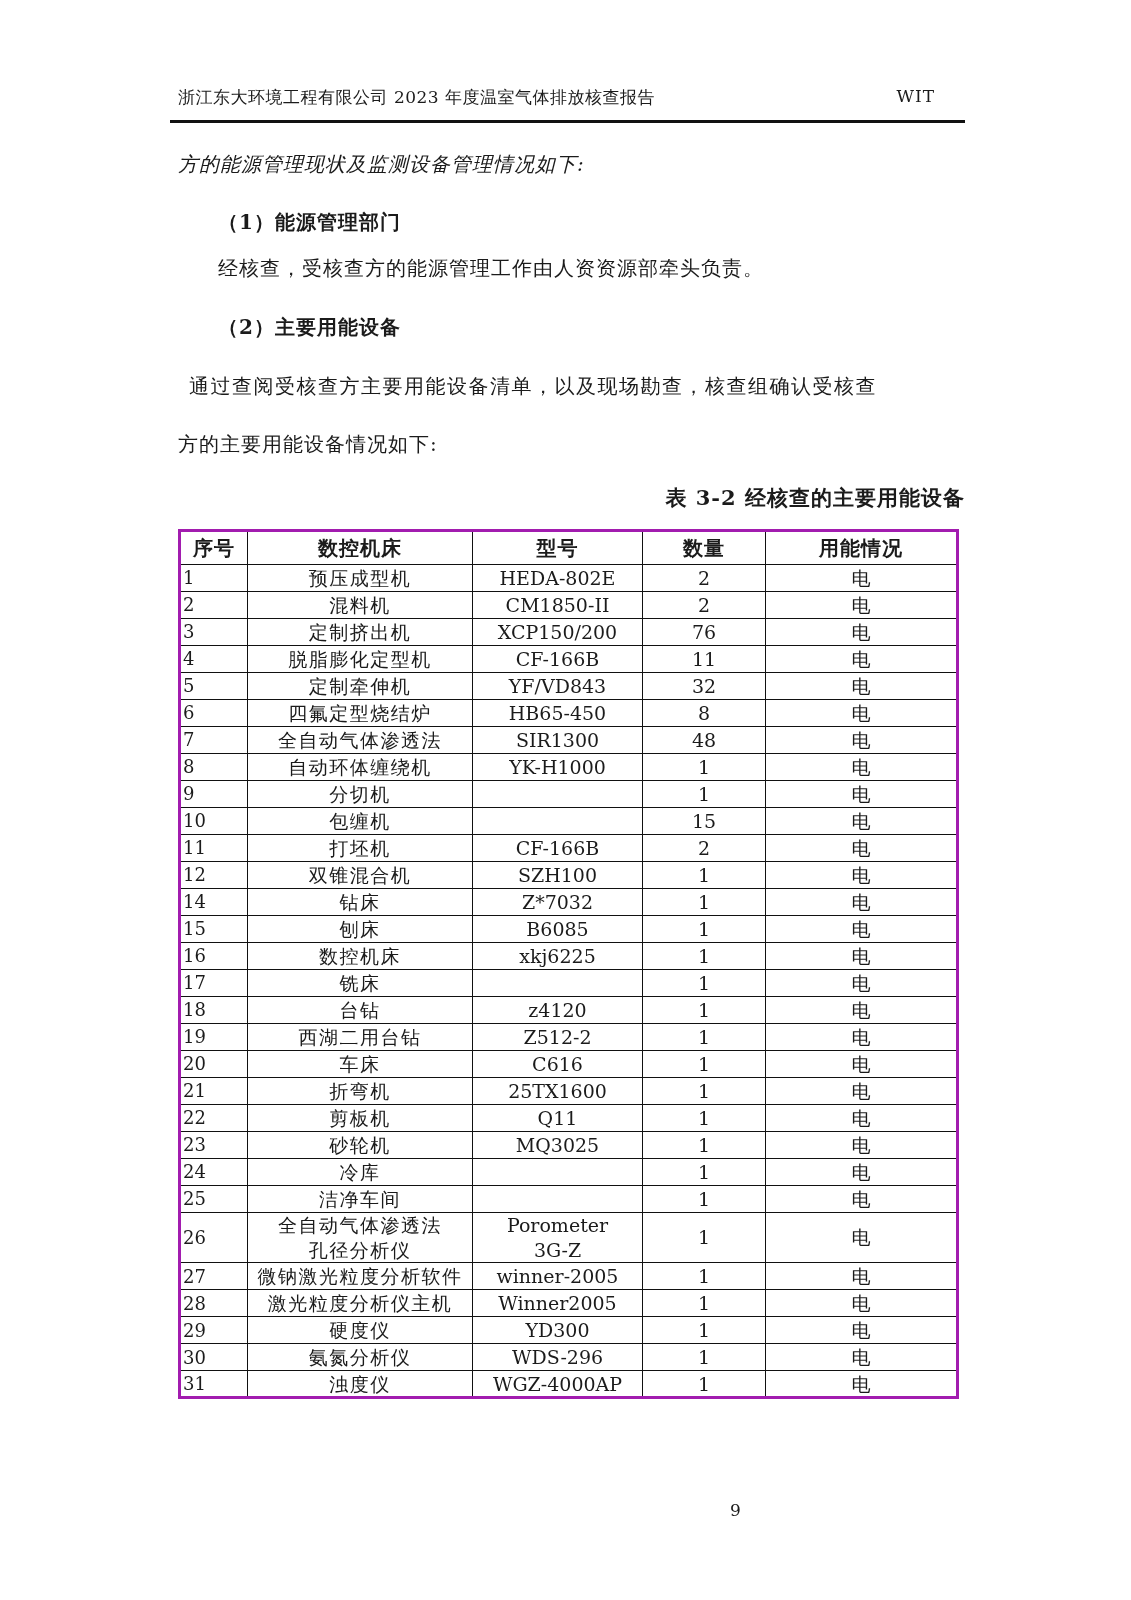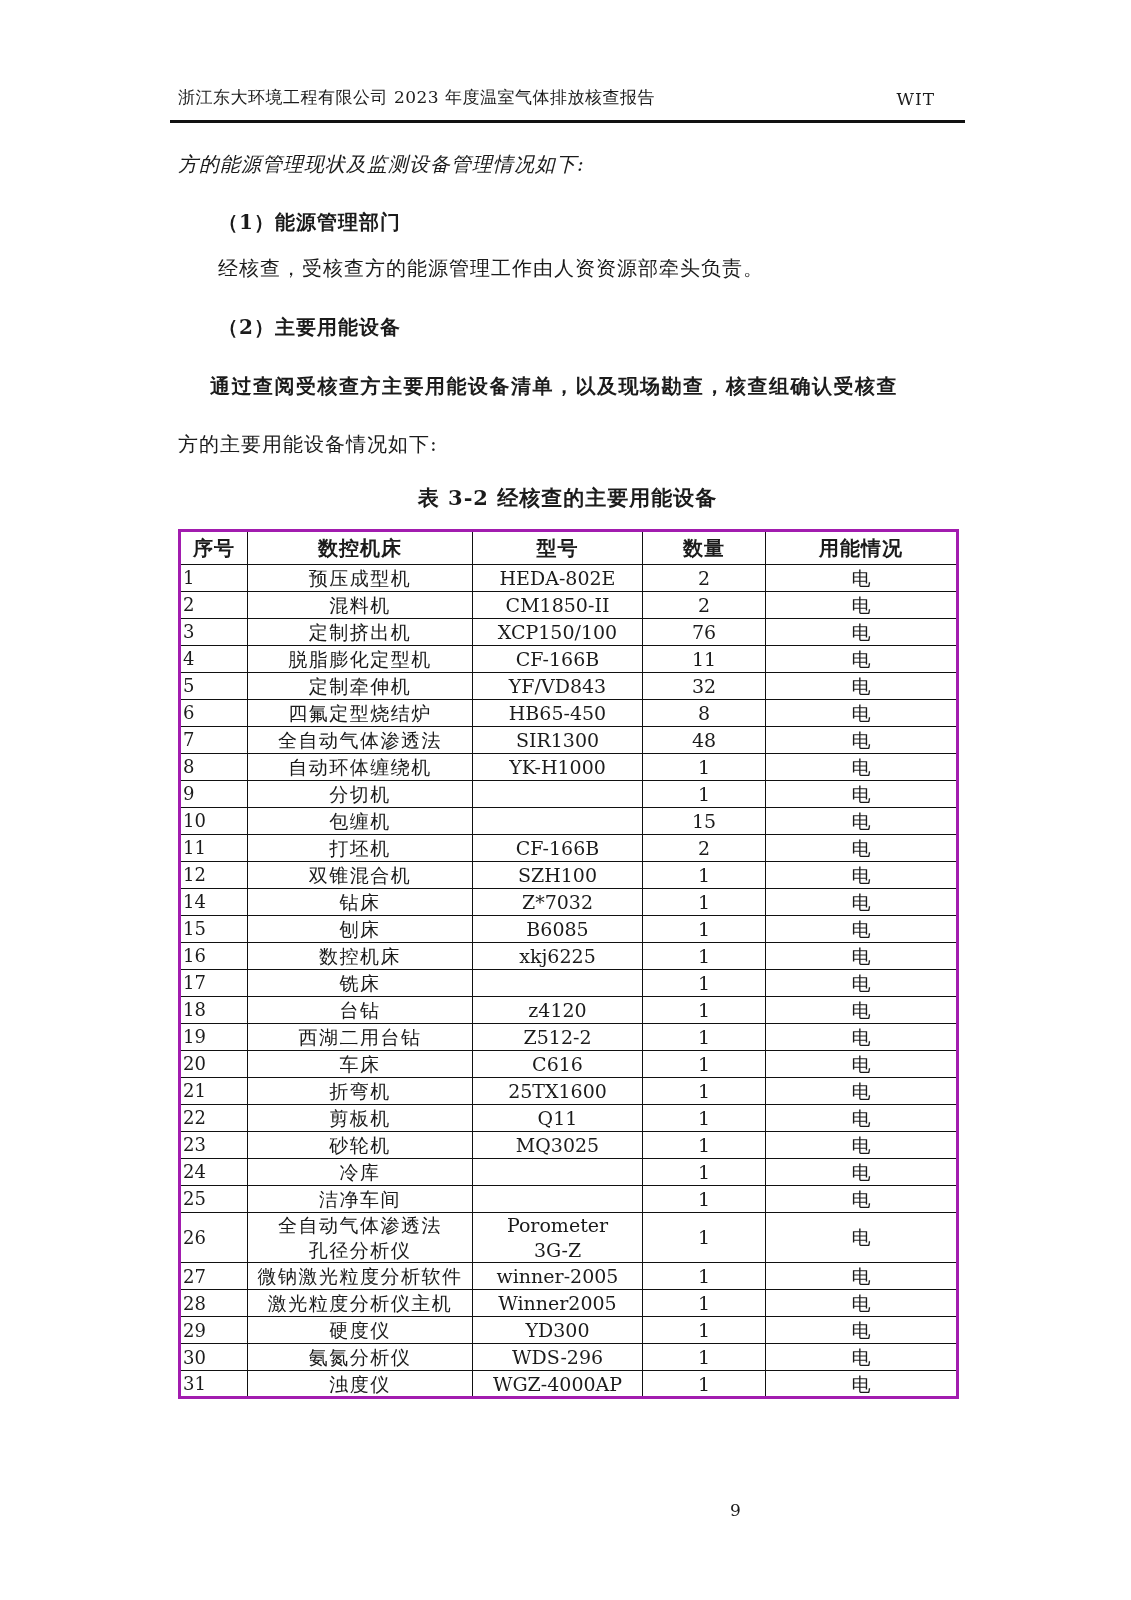--- a/index.html
+++ b/index.html
@@ -12,38 +12,38 @@
     color: #1b1b1b;
   }
   .page { position: absolute; inset: 0; background: #ffffff; }
   .content { position: absolute; left: 170px; top: 0; width: 795px; }
 
   .doc-header {
     padding: 86px 30px 11px 8px;
     border-bottom: 3px solid #111;
     display: flex;
     justify-content: space-between;
-    align-items: flex-end;
+    align-items: flex-start;
     font-size: 17px;
     letter-spacing: 0.5px;
   }
   .doc-header .mark { font-weight: 400; letter-spacing: 1px; }
 
   .para { font-size: 20px; line-height: 1.2; letter-spacing: 1px; }
   .p-intro   { margin: 29px 0 0 8px; font-style: italic; }
   .heading   { font-size: 20px; font-weight: bold; letter-spacing: 1px; }
   .h-1       { margin: 33px 0 0 48px; }
   .p-sec1    { margin: 20px 0 0 48px; }
   .h-2       { margin: 34px 0 0 48px; }
-  .p-sec2a   { margin: 33px 0 0 40px; letter-spacing: 1.5px; font-weight: bold; }
+  .p-sec2a   { margin: 33px 0 0 19px; letter-spacing: 1.5px; }
   .p-sec2b   { margin: 34px 0 0 8px; }
 
   .table-title {
     margin-top: 28px;
-    text-align: center;
+    text-align: right;
     font-size: 21px;
     font-weight: bold;
     letter-spacing: 1px;
   }
 
   table.equipment-table {
     margin: 17px 0 4px 8px;
     width: 778px;
     border-collapse: collapse;
     table-layout: fixed;
@@ -128,21 +128,21 @@
           <tr>
             <td class="col-no">2</td>
             <td class="col-name">混料机</td>
             <td class="col-model">CM1850-II</td>
             <td class="col-qty">2</td>
             <td class="col-energy">电</td>
           </tr>
           <tr>
             <td class="col-no">3</td>
             <td class="col-name">定制挤出机</td>
-            <td class="col-model">XCP150/100</td>
+            <td class="col-model">XCP150/200</td>
             <td class="col-qty">76</td>
             <td class="col-energy">电</td>
           </tr>
           <tr>
             <td class="col-no">4</td>
             <td class="col-name">脱脂膨化定型机</td>
             <td class="col-model">CF-166B</td>
             <td class="col-qty">11</td>
             <td class="col-energy">电</td>
           </tr>

